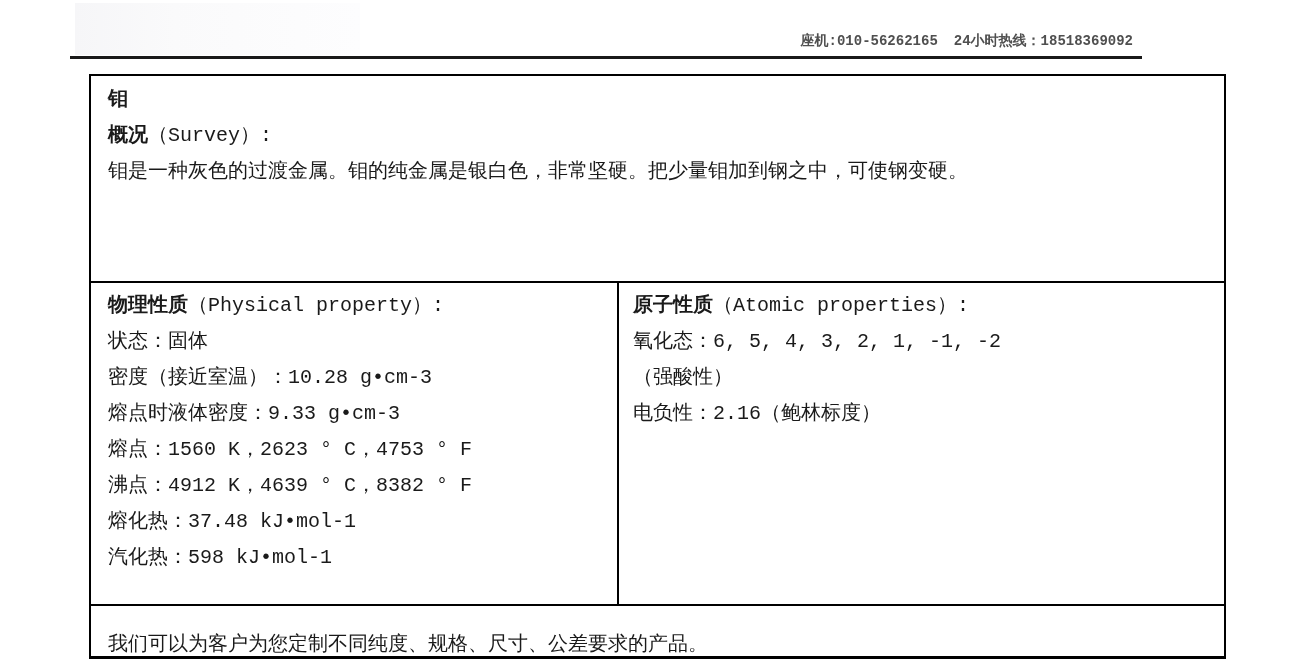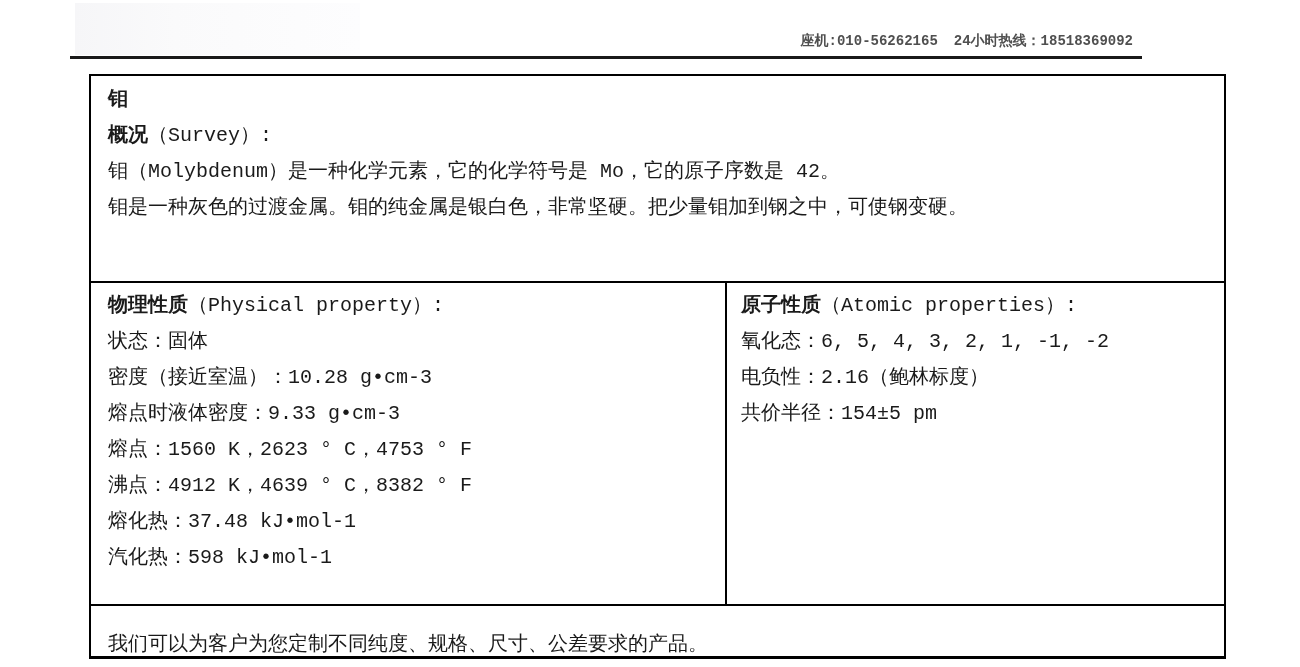--- a/index.html
+++ b/index.html
@@ -25,21 +25,21 @@
     position:absolute; left:89px; top:74px; width:1137px; height:585px;
     border:2px solid #000; border-bottom-width:3px; background:#fff;
     font-size:20px;
   }
   .row-intro{
     height:207px; border-bottom:2px solid #000;
     padding:6px 16px 0 17px; line-height:36px;
   }
   .row-cols{ display:flex; height:323px; border-bottom:2px solid #000; }
   .col-left{
-    width:636px; border-right:2px solid #000;
+    width:528px; border-right:2px solid #000;
     padding:5px 10px 0 17px; line-height:36px;
   }
   .col-right{ flex:1; padding:5px 10px 8px 14px; line-height:36px; }
   .row-note{ padding:23px 16px 0 17px; line-height:32px; }
 
   .b{ font-weight:bold; }
   .line{ white-space:nowrap; }
 </style>
 </head>
 <body>
@@ -49,40 +49,39 @@
 <div class="contact">
   <span>座机:010-56262165</span><span class="gap"></span><span>24小时热线：18518369092</span>
 </div>
 <div class="header-rule"></div>
 
 <div class="sheet">
 
   <div class="row-intro">
     <div class="line b">钼</div>
     <div class="line"><span class="b">概况</span><span>（Survey）:</span></div>
-    <div class="line">钼（Molybdenum）是一种化学元素，它的化学符号是 Mo，它的原子序数是 42。</div>
     <div class="line">钼是一种灰色的过渡金属。钼的纯金属是银白色，非常坚硬。把少量钼加到钢之中，可使钢变硬。</div>
   </div>
 
   <div class="row-cols">
     <div class="col-left">
       <div class="line"><span class="b">物理性质</span><span>（Physical property）:</span></div>
       <div class="line">状态：固体</div>
       <div class="line">密度（接近室温）：10.28 g•cm-3</div>
       <div class="line">熔点时液体密度：9.33 g•cm-3</div>
       <div class="line">熔点：1560 K，2623 ° C，4753 ° F</div>
       <div class="line">沸点：4912 K，4639 ° C，8382 ° F</div>
       <div class="line">熔化热：37.48 kJ•mol-1</div>
       <div class="line">汽化热：598 kJ•mol-1</div>
     </div>
     <div class="col-right">
       <div class="line"><span class="b">原子性质</span><span>（Atomic properties）:</span></div>
       <div class="line">氧化态：6, 5, 4, 3, 2, 1, -1, -2</div>
+      <div class="line">（强酸性）</div>
       <div class="line">电负性：2.16（鲍林标度）</div>
-      <div class="line">共价半径：154±5 pm</div>
     </div>
   </div>
 
   <div class="row-note">
     <div class="line">我们可以为客户为您定制不同纯度、规格、尺寸、公差要求的产品。</div>
   </div>
 
 </div>
 
 </body></html>

